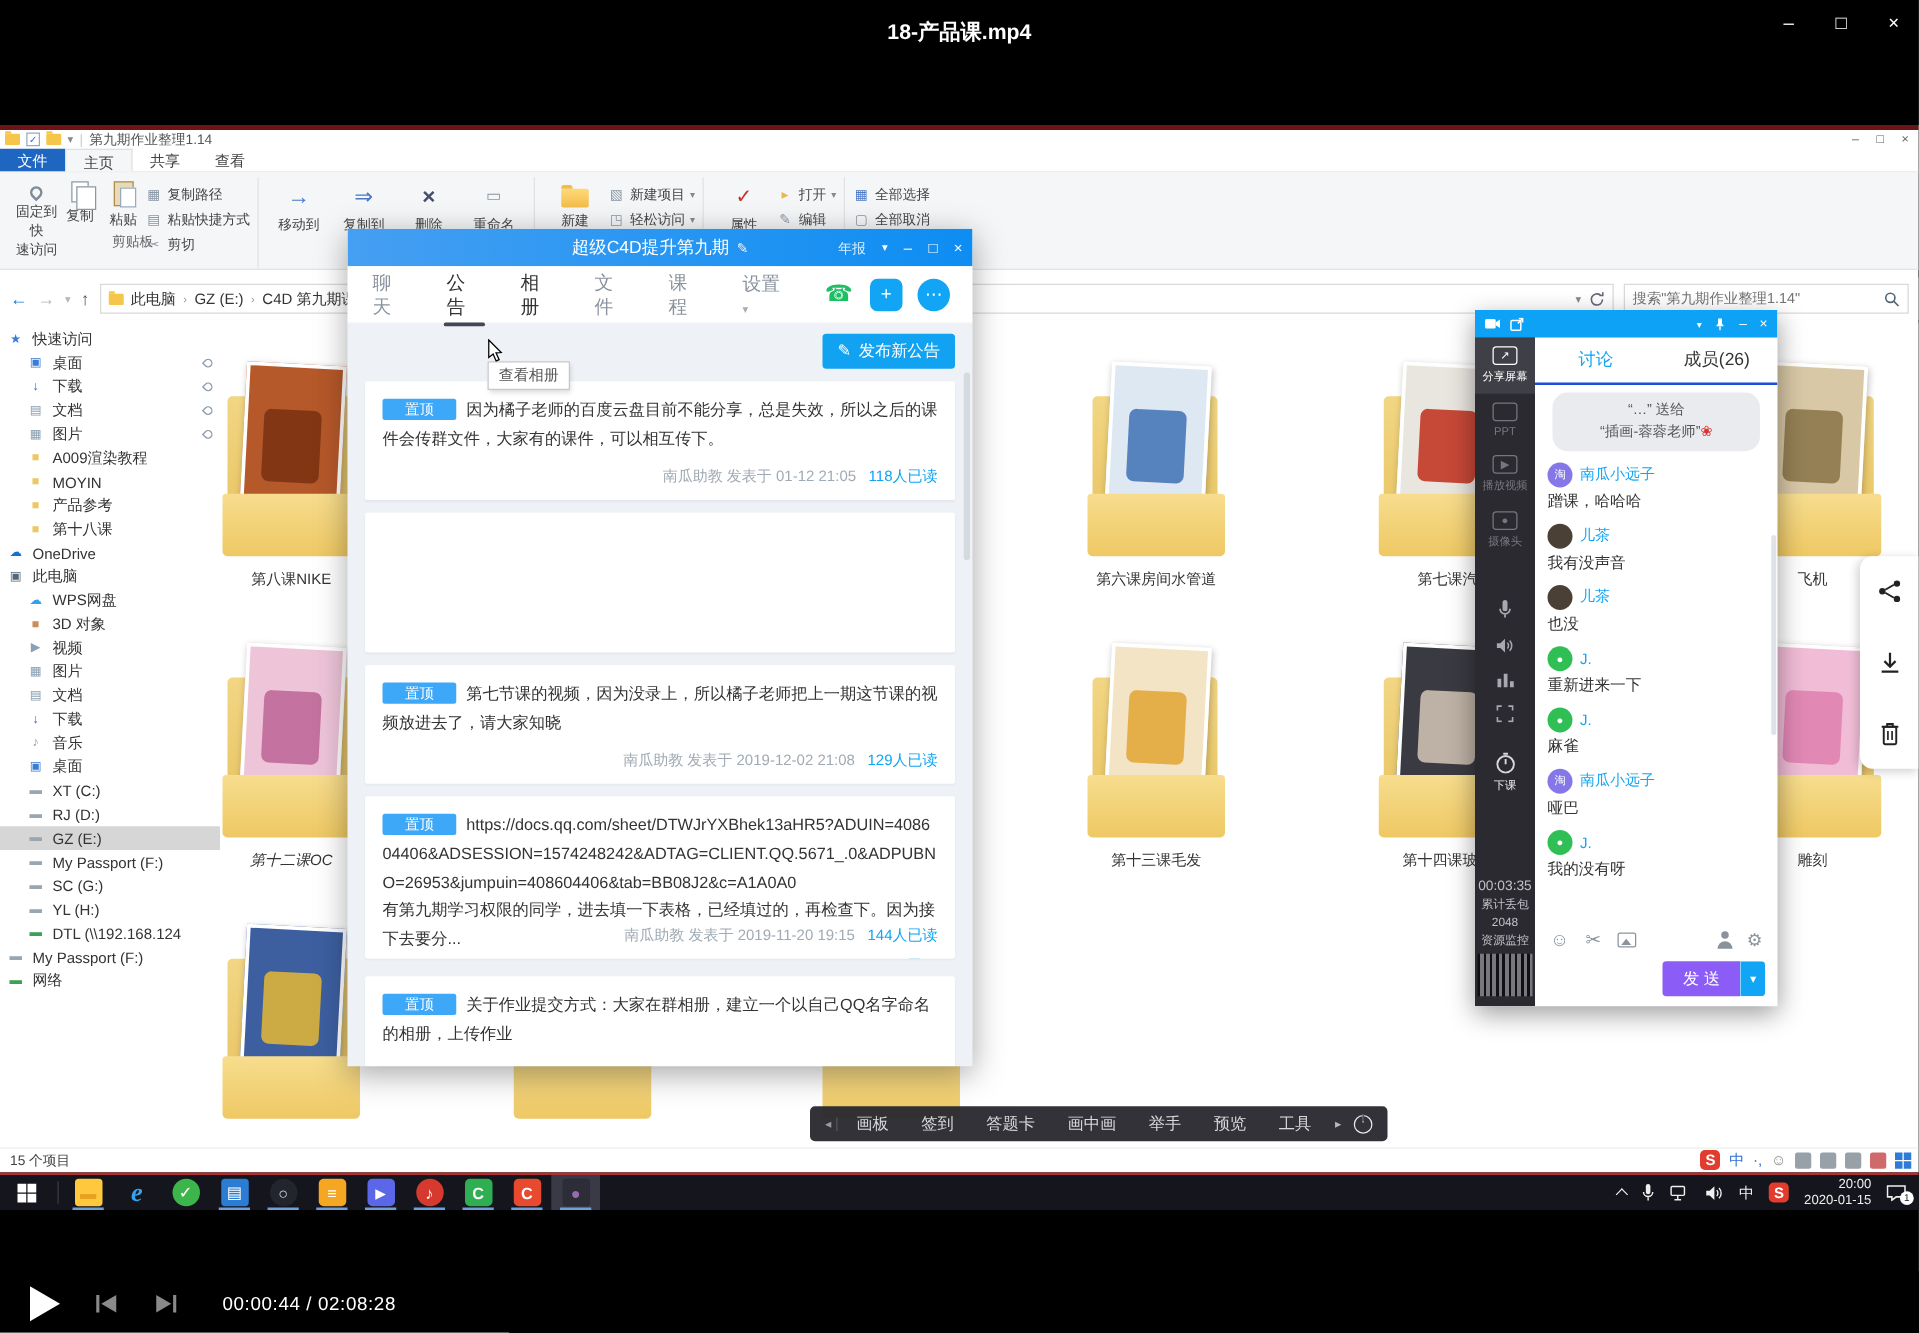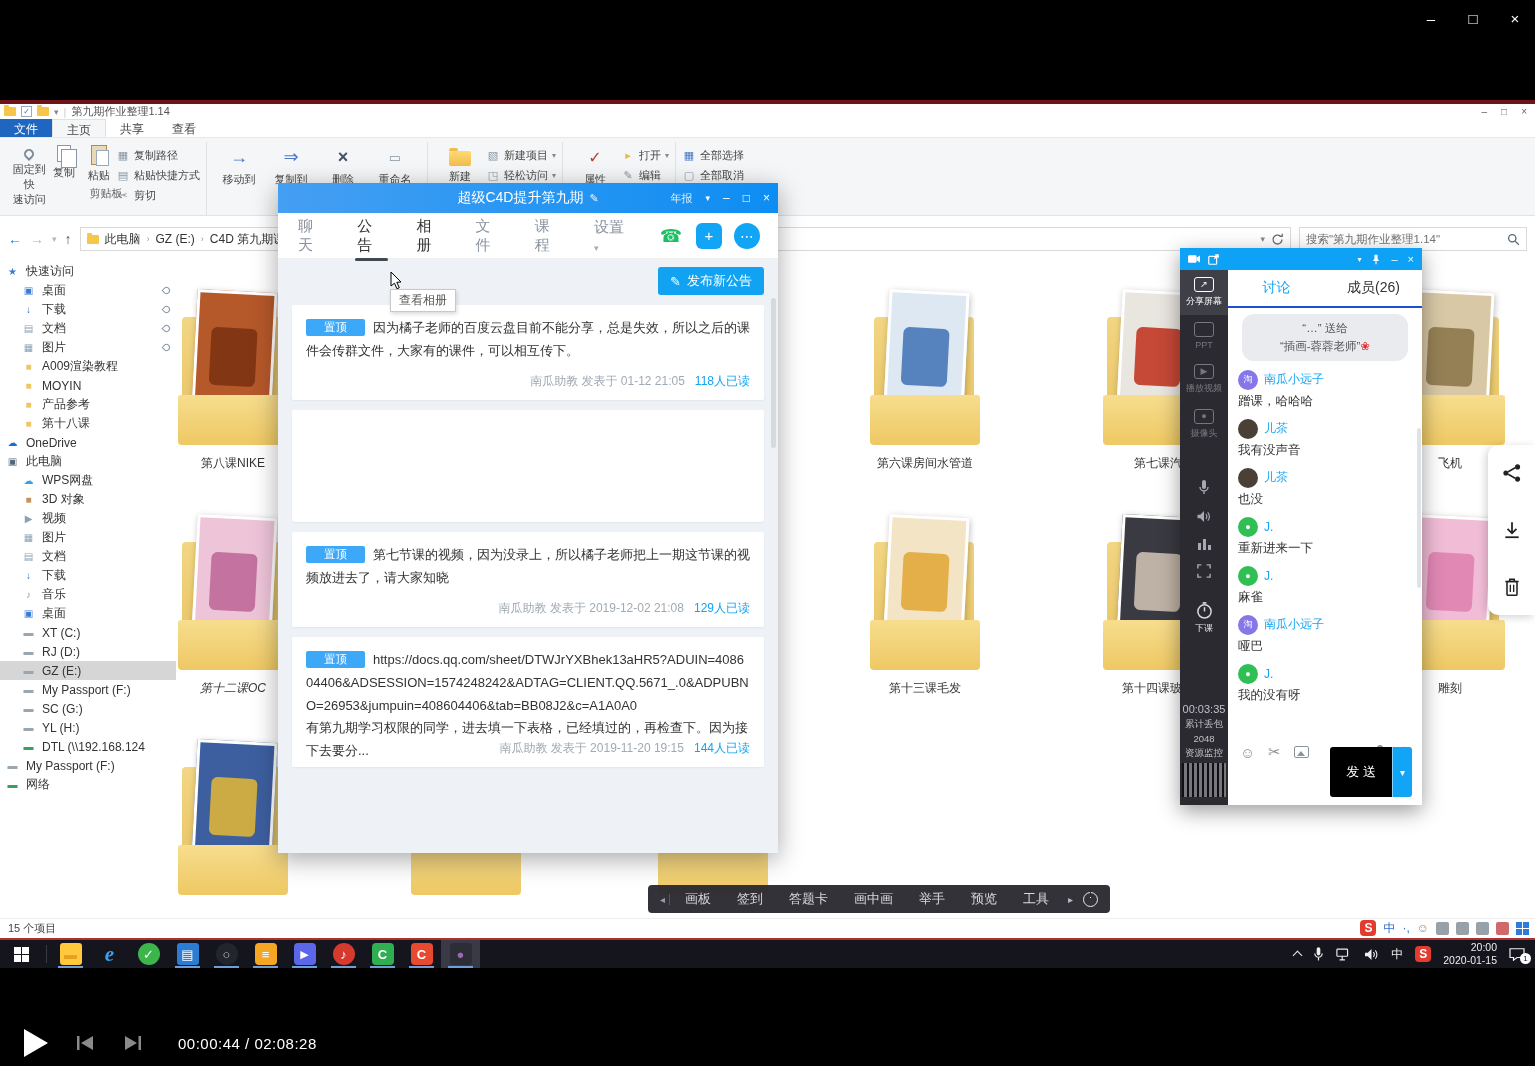--- a/index.html
+++ b/index.html
@@ -118,21 +118,21 @@
 .chatscroll{position:absolute;right:1px;top:120px;width:4px;height:160px;background:#dfe3e7;border-radius:2px}
 .chattools{height:26px;display:flex;align-items:center;gap:13px;padding:0 12px;color:#8a939c;font-size:15px}
 .chattools .right{margin-left:auto;display:flex;gap:10px;align-items:center}
 .imgic{width:15px;height:12px;border:1.5px solid #8a939c;border-radius:2px;position:relative}
 .imgic::after{content:"";position:absolute;left:2px;bottom:1px;border-left:4px solid transparent;border-right:4px solid transparent;border-bottom:5px solid #8a939c}
 .personic{width:14px;height:14px;position:relative}
 .personic::before{content:"";position:absolute;left:4px;top:0;width:6px;height:6px;border-radius:50%;background:#8a939c}
 .personic::after{content:"";position:absolute;left:1px;bottom:0;width:12px;height:6px;border-radius:6px 6px 0 0;background:#8a939c}
 .sendrow{height:40px;position:relative}
 .sendbtn{position:absolute;right:10px;bottom:8px;display:flex}
-.sendbtn .main{background:#000000;color:#fff;font-size:13px;padding:16px 16px;border-radius:3px 0 0 3px}
+.sendbtn .main{background:#8b5cf6;color:#fff;font-size:13px;padding:5px 16px;border-radius:3px 0 0 3px}
 .sendbtn .caret{background:#12a5f5;color:#fff;padding:5px 7px;border-left:1px solid rgba(255,255,255,.5);border-radius:0 3px 3px 0;font-size:10px;display:flex;align-items:center}
 
 .rstrip{position:absolute;right:0;top:345px;width:47px;height:170px;background:#fff;border-radius:10px 0 0 10px;box-shadow:-2px 2px 8px rgba(0,0,0,.18);display:flex;flex-direction:column;align-items:center;justify-content:space-around;z-index:11;color:#222}
 
 .ftool{position:absolute;left:648px;top:785px;height:28px;background:rgba(42,42,48,.96);border-radius:4px;display:flex;align-items:center;gap:0;padding:0 8px;color:#d8d8dc;font-size:13px;z-index:13}
 .ftool .it{padding:0 13px;white-space:nowrap}
 .ftool .hnd{color:#9a9aa2;font-size:10px;padding:0 4px;border-right:1px solid #55555c;margin-right:2px}
 .powerc{width:15px;height:15px;border:1.6px solid #e8e8ec;border-radius:50%;position:relative;margin:0 4px}
 .powerc::after{content:"";position:absolute;left:5.5px;top:-3px;width:1.6px;height:7px;background:#2a2a30;box-shadow:0 0 0 0}
 .powerc::before{content:"";position:absolute;left:5.6px;top:-2px;width:1.8px;height:7px;background:#e8e8ec}
@@ -159,20 +159,21 @@
 .clock{text-align:right;font-size:10.5px;line-height:1.25}
 .notif{position:relative}
 .notifbadge{position:absolute;right:-6px;bottom:-3px;width:11px;height:11px;border-radius:50%;background:#fff;color:#15151d;font-size:8px;display:flex;align-items:center;justify-content:center}
 svg{display:block}
 </style>
 </head>
 <body>
 
 <div class="stage">
 
+  <div class="vp-title">18-产品课.mp4</div>
   <div class="vp-controls">
     <span>–</span>
     <span>□</span>
     <span>×</span>
   </div>
 
   <div class="desktop">
     <div class="redtop"></div>
 
     <div class="qat">
@@ -689,20 +690,26 @@
 
             <div class="ann" style="height: 130px;">
               <span class="annbadge">置顶</span><span class="anntext">https://docs.qq.com/sheet/DTWJrYXBhek13aHR5?ADUIN=408604406&amp;ADSESSION=1574248242&amp;ADTAG=CLIENT.QQ.5671_.0&amp;ADPUBNO=26953&amp;jumpuin=408604406&amp;tab=BB08J2&amp;c=A1A0A0</span>
               <div class="anntext">有第九期学习权限的同学，进去填一下表格，已经填过的，再检查下。因为接下去要分...</div>
               <div class="annexp">展开</div>
               <div class="annfoot">
                 <span>南瓜助教 发表于 2019-11-20 19:15</span><span class="reads">144人已读</span>
               </div>
             </div>
 
+            <div class="ann" style="height: 110px; margin-top: 14px;">
+              <span class="annbadge">置顶</span><span class="anntext">关于作业提交方式：大家在群相册，建立一个以自己QQ名字命名的相册，上传作业</span>
+              
+              
+              
+            </div>
           </div>
       </div>
       <div class="qqscroll"></div>
     </div>
 
     <div class="cls">
       <div class="clstitle">
         <svg width="12" height="10" viewBox="0 0 14 11">
             <rect x="0" y="1" width="10" height="9" rx="1.5" fill="#fff"></rect>
             <path d="M10 4l4-2.5v8L10 7z" fill="#fff"></path>

